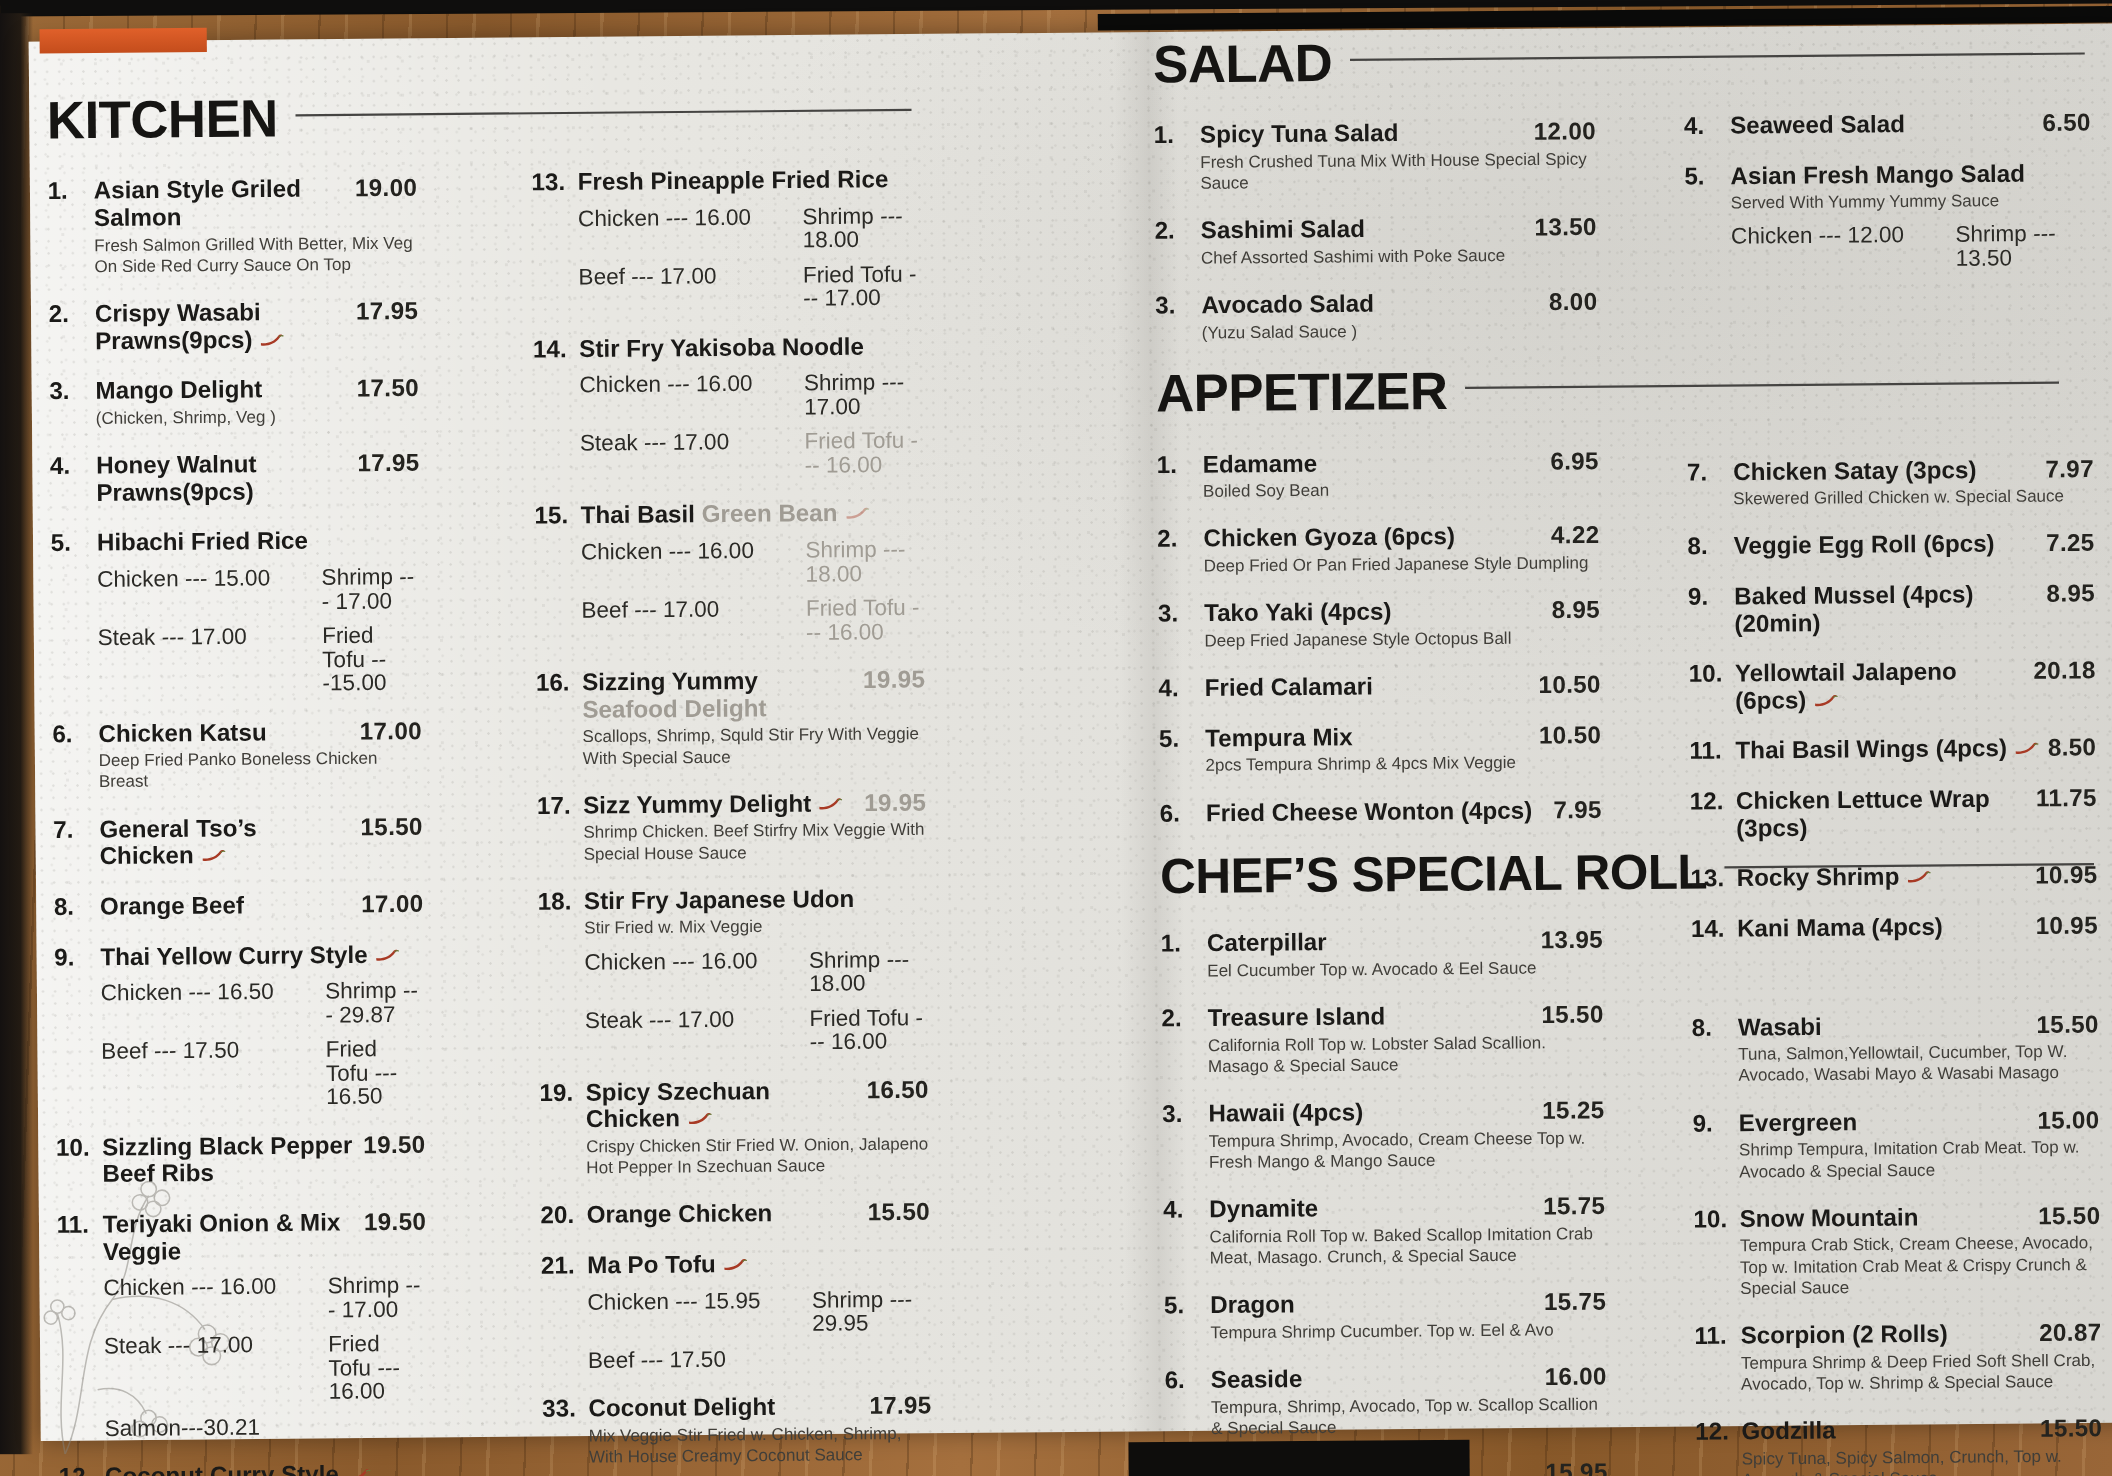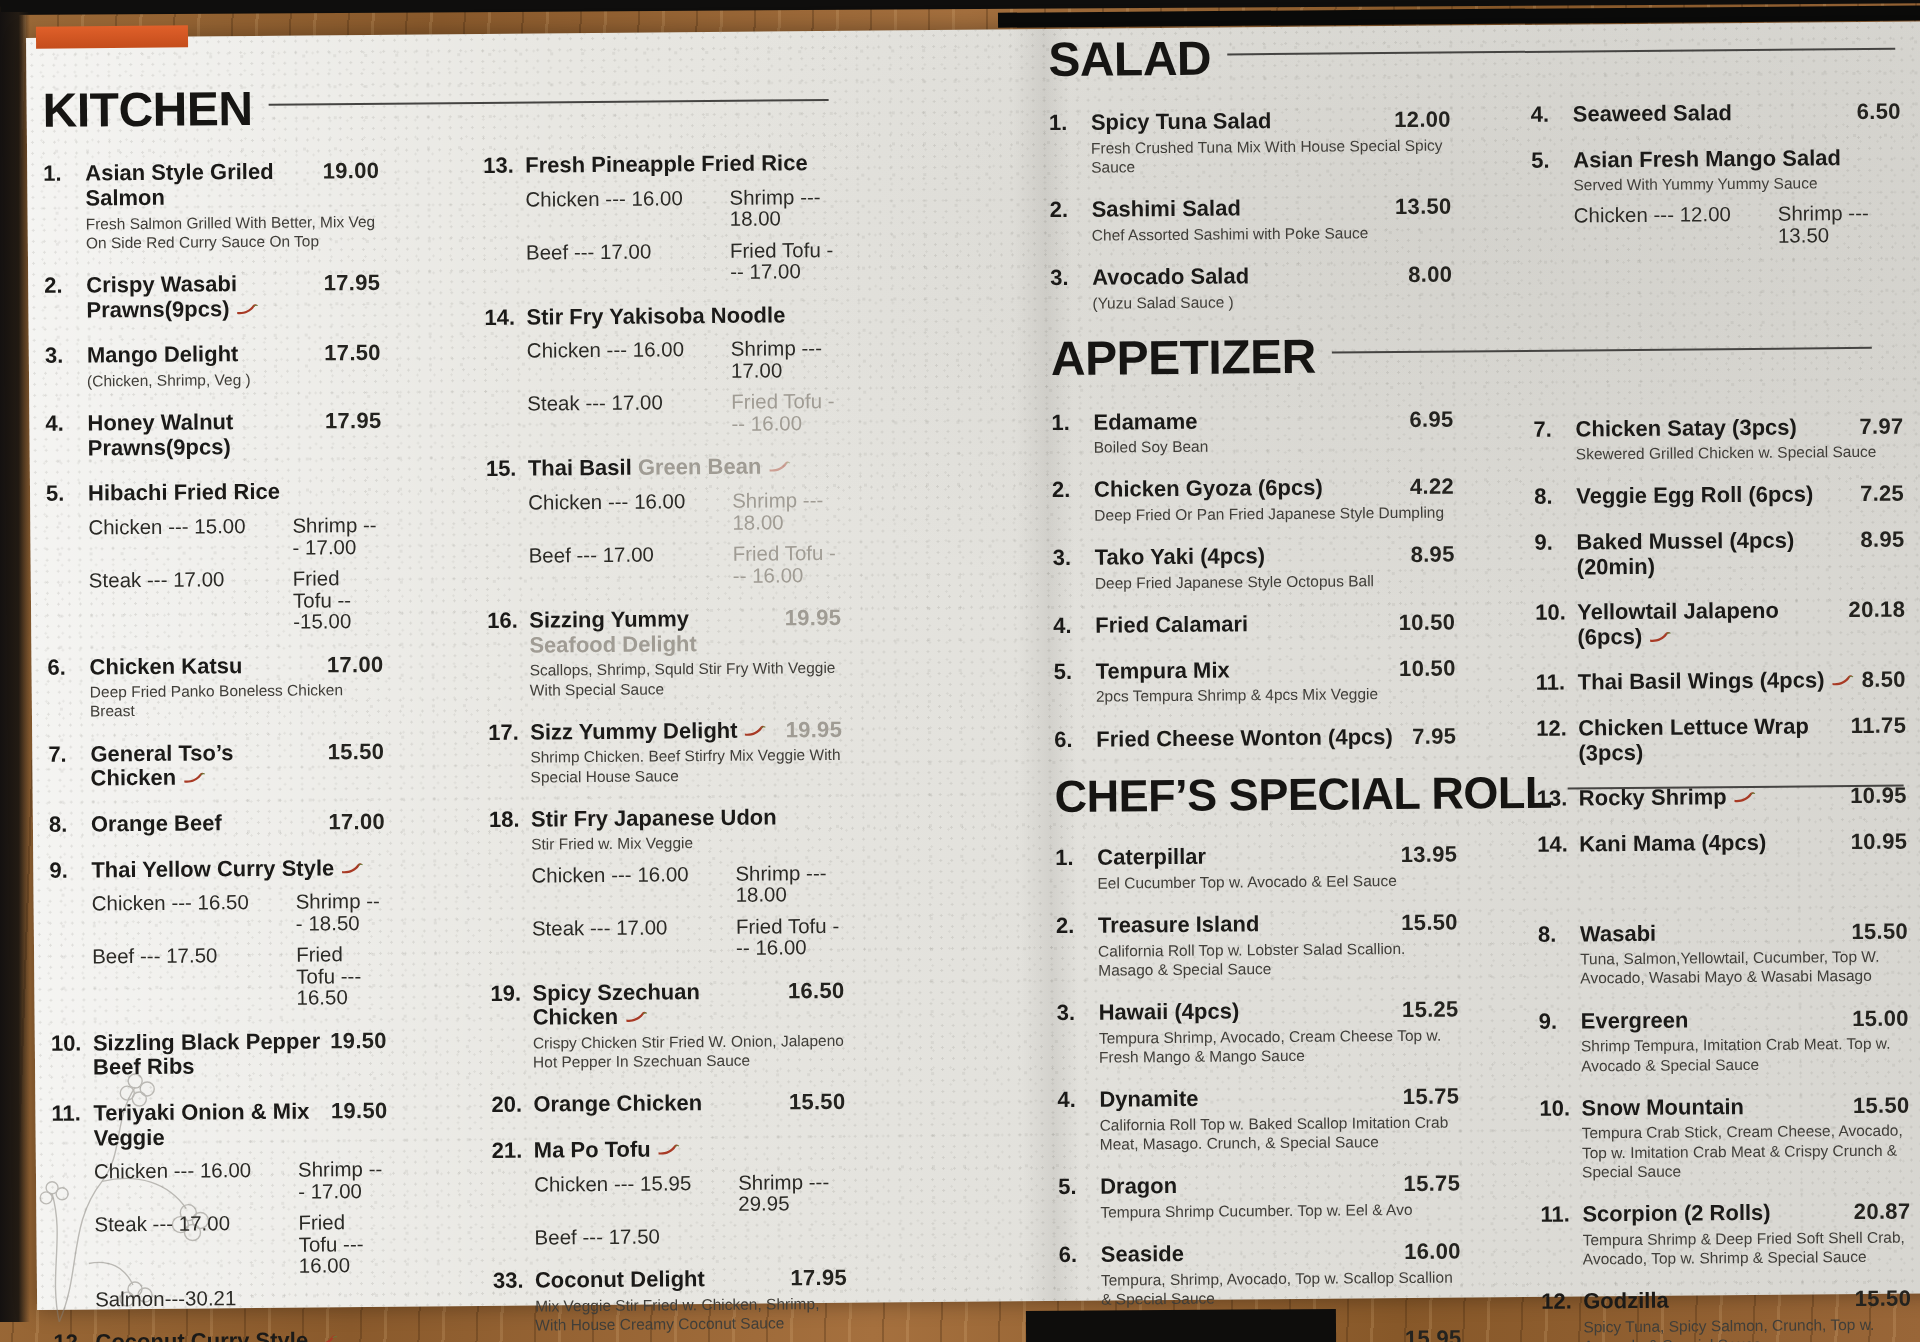--- a/index.html
+++ b/index.html
@@ -176,21 +176,21 @@
       <div class="item">
         <div class="head">
           <span class="num">9.</span>
           <span class="nm">Thai Yellow Curry Style<span class="chili"><svg viewBox="0 0 30 17" width="22" height="13">
                 <path d="M1 14.5 C9 16 19.5 12.5 24.2 5.2 C25.2 3.6 26.6 2.6 28.4 2.8 C27.2 .9 24.2 .8 22.6 2.6 C17.6 9.8 8.6 12.8 1 11.6 Z" fill="#a83a25"></path>
                 <path d="M23.5 4.5 C25 2.8 27 2.2 29 3.2" stroke="#6a7a3a" stroke-width="1.5" fill="none"></path>
               </svg></span></span>
         </div>
         <div class="vline">
           <span class="seg">Chicken --- 16.50</span>
-          <span class="seg">Shrimp --- 18.50</span>
+          <span class="seg">Shrimp --- 29.87</span>
         </div>
         <div class="vline">
           <span class="seg">Beef --- 17.50</span>
           <span class="seg">Fried Tofu --- 16.50</span>
         </div>
       </div>
       <div class="item">
         <div class="head">
           <span class="num">10.</span>
           <span class="nm">Sizzling Black Pepper Beef Ribs</span>

